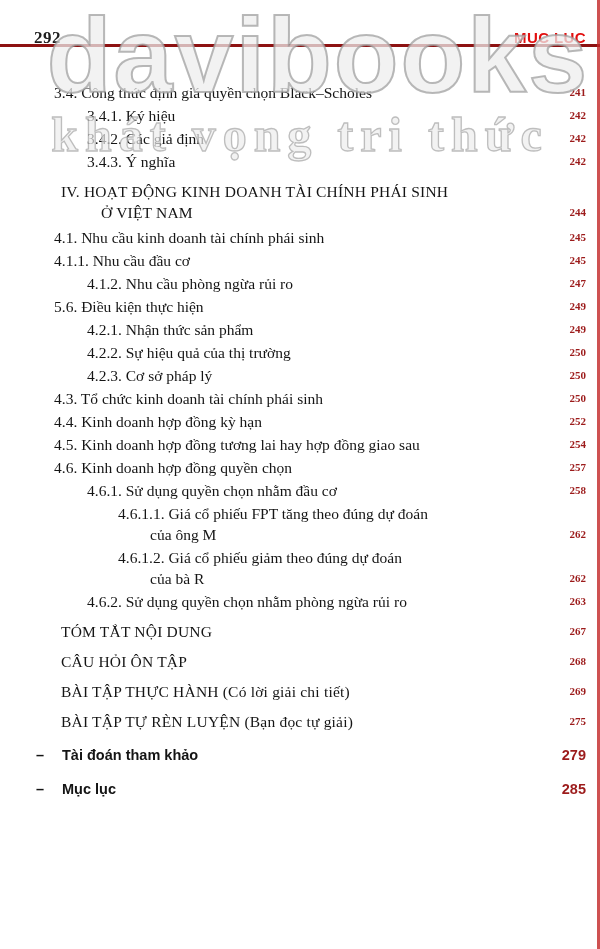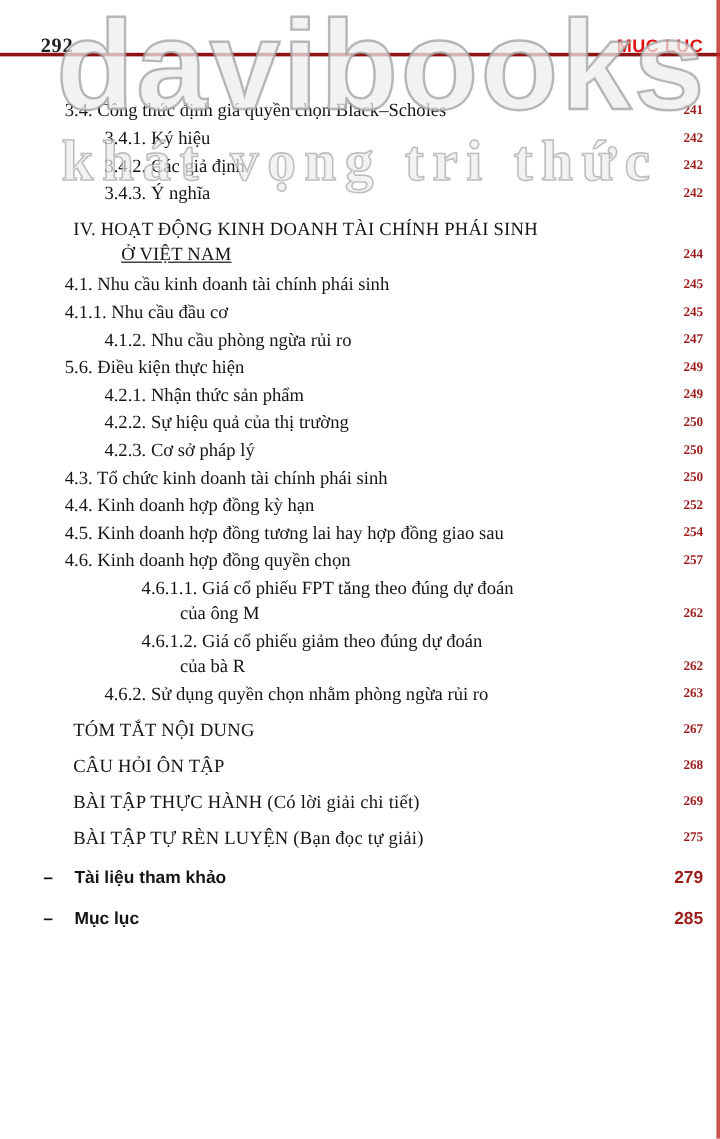--- a/index.html
+++ b/index.html
@@ -37,21 +37,21 @@
     display:flex; justify-content:space-between; align-items:flex-end;
     margin-bottom:2px;
   }
   .row .txt { font-size:15.5px; color:#151515; }
   .row .line { line-height:21px; }
   .row .pg {
     font-weight:bold; color:#9c1b1b; font-size:11px;
     min-width:36px; text-align:right; line-height:21px; flex:0 0 auto;
   }
   .lv-h  { padding-left:36px; }
-  .lv-h2 { padding-left:76px;text-decoration:underline; }
+  .lv-h2 { padding-left:76px; }
   .lv-a  { padding-left:54px; }
   .lv-b  { padding-left:87px; }
   .lv-c  { padding-left:118px; }
   .lv-c2 { padding-left:150px; }
   .row.heading { margin-top:9px; margin-bottom:4px;margin-left:25px; }
   .row.heading .txt { letter-spacing:0.2px; }
   .row.ref { margin-top:13px; font-family:"Liberation Sans", sans-serif; }
   .row.ref .txt { font-weight:bold; font-size:14.5px; color:#141414; }
   .row.ref .pg { font-size:14.5px; }
   .dash { display:inline-block; width:26px; }
@@ -179,20 +179,26 @@
       <div class="pg">254</div>
     </div>
     <div class="row item">
       <div class="txt">
         <div class="line lv-a">4.6. Kinh doanh hợp đồng quyền chọn</div>
       </div>
       <div class="pg">257</div>
     </div>
     <div class="row item">
       <div class="txt">
+        <div class="line lv-b">4.6.1. Sử dụng quyền chọn nhằm đầu cơ</div>
+      </div>
+      <div class="pg">258</div>
+    </div>
+    <div class="row item">
+      <div class="txt">
         <div class="line lv-c">4.6.1.1. Giá cổ phiếu FPT tăng theo đúng dự đoán</div>
         <div class="line lv-c2">của ông M</div>
       </div>
       <div class="pg">262</div>
     </div>
     <div class="row item">
       <div class="txt">
         <div class="line lv-c">4.6.1.2. Giá cổ phiếu giảm theo đúng dự đoán</div>
         <div class="line lv-c2">của bà R</div>
       </div>
@@ -223,21 +229,21 @@
       <div class="pg">269</div>
     </div>
     <div class="row heading">
       <div class="txt">
         <div class="line lv-h">BÀI TẬP TỰ RÈN LUYỆN (Bạn đọc tự giải)</div>
       </div>
       <div class="pg">275</div>
     </div>
     <div class="row ref">
       <div class="txt">
-        <div class="line lv-h"><span class="dash">–</span><span>Tài liệu tham khảo</span></div>
+        <div class="line lv-h"><span class="dash">–</span><span>Tài đoán tham khảo</span></div>
       </div>
       <div class="pg">279</div>
     </div>
     <div class="row ref">
       <div class="txt">
         <div class="line lv-h"><span class="dash">–</span><span>Mục lục</span></div>
       </div>
       <div class="pg">285</div>
     </div>
   </div>

